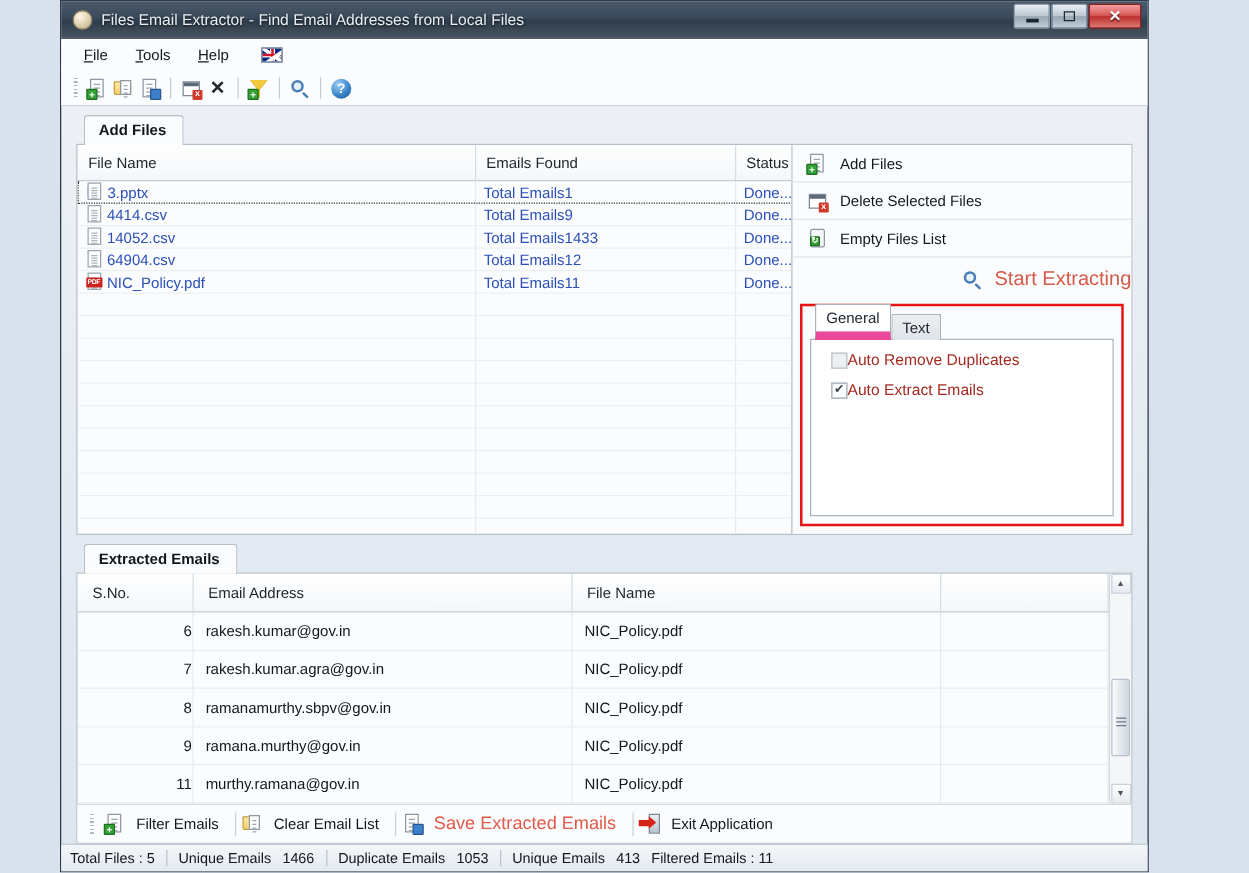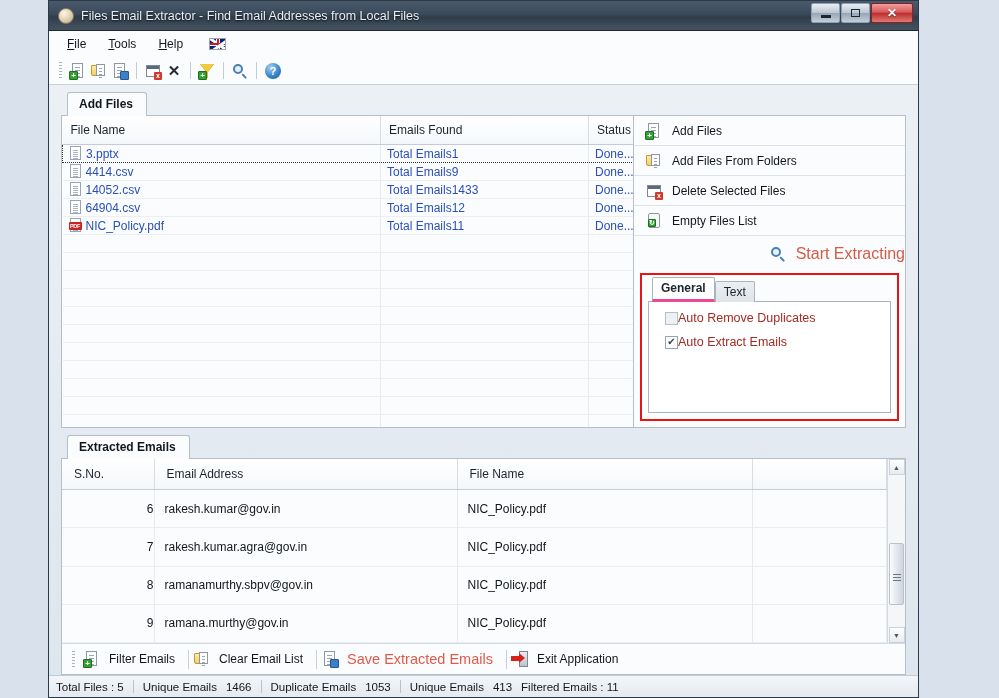--- a/index.html
+++ b/index.html
@@ -224,21 +224,21 @@
     margin:1px 6px 6px 6px;border:2px solid #e81313;background:#fbfcfd;
     flex:1 1 auto;box-sizing:border-box;padding:5px 6px 6px 6px;
     display:flex;flex-direction:column;
   }
   .minitabs{display:flex;align-items:flex-end;height:21px;padding-left:4px;}
   .mtab{
     font-size:12px;padding:3px 8px 3px 8px;border:1px solid #aab4be;
     border-bottom:none;background:linear-gradient(180deg,#eceff2 0%,#dfe4e9 100%);
     color:#1b242c;border-radius:2px 2px 0 0;position:relative;top:1px;
   }
-  .mtab.active{background:#fff;border-bottom:3px solid #ec4899;z-index:2;padding-bottom:4px;font-weight:bold;}
+  .mtab.active{background:#fff;border-bottom:7px solid #ec4899;z-index:2;padding-bottom:4px;}
   .mtab-body{
     flex:1 1 auto;border:1px solid #aab4be;background:#fff;
     padding:9px 0 0 16px;box-sizing:border-box;
   }
   .chk-row{display:flex;align-items:center;margin-bottom:10px;}
   .cbox{
     width:13px;height:13px;border:1px solid #9aa5b0;background:#fdfdfd;
     box-sizing:border-box;display:flex;align-items:center;justify-content:center;
     font-size:10px;color:#36404a;line-height:1;
   }
@@ -526,27 +526,20 @@
     <div class="actions">
       <div class="act">
         <span class="ico">
             <span class="doc"></span>
             <span class="plus">+</span>
           </span>
         <span>Add Files</span>
       </div>
       <div class="act">
         <span class="ico">
-            <span class="folder"></span>
-            <span class="doc" style="left:6px;top:2px;width:9px;height:12px;"></span>
-          </span>
-        <span>Add Files From Folders</span>
-      </div>
-      <div class="act">
-        <span class="ico">
             <span class="win"></span>
             <span class="redx">x</span>
           </span>
         <span>Delete Selected Files</span>
       </div>
       <div class="act">
         <span class="ico">
             <span class="recbin"></span>
             <span class="plus" style="left:3px;bottom:3px;width:8px;height:8px;font-size:7px;line-height:6px;">↻</span>
           </span>
@@ -618,20 +611,26 @@
               <td>ramanamurthy.sbpv@gov.in</td>
               <td>NIC_Policy.pdf</td>
               <td></td>
             </tr>
             <tr>
               <td class="num">9</td>
               <td>ramana.murthy@gov.in</td>
               <td>NIC_Policy.pdf</td>
               <td></td>
             </tr>
+            <tr>
+              <td class="num">11</td>
+              <td>murthy.ramana@gov.in</td>
+              <td>NIC_Policy.pdf</td>
+              <td></td>
+            </tr>
           </tbody>
       </table>
       <div class="vscroll">
         <div class="sbtn">▲</div>
         <div class="strack">
           <div class="sthumb">
               <i></i>
             </div>
         </div>
         <div class="sbtn">▼</div>

